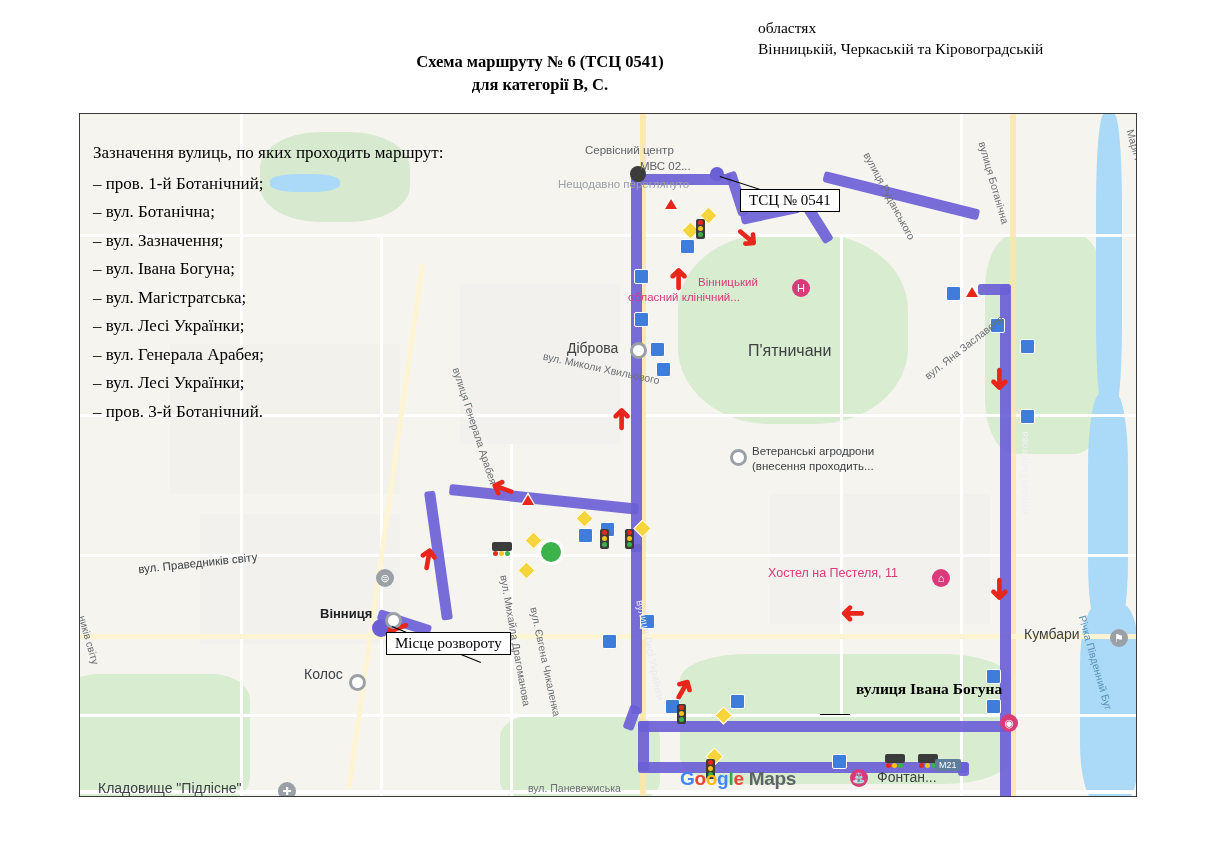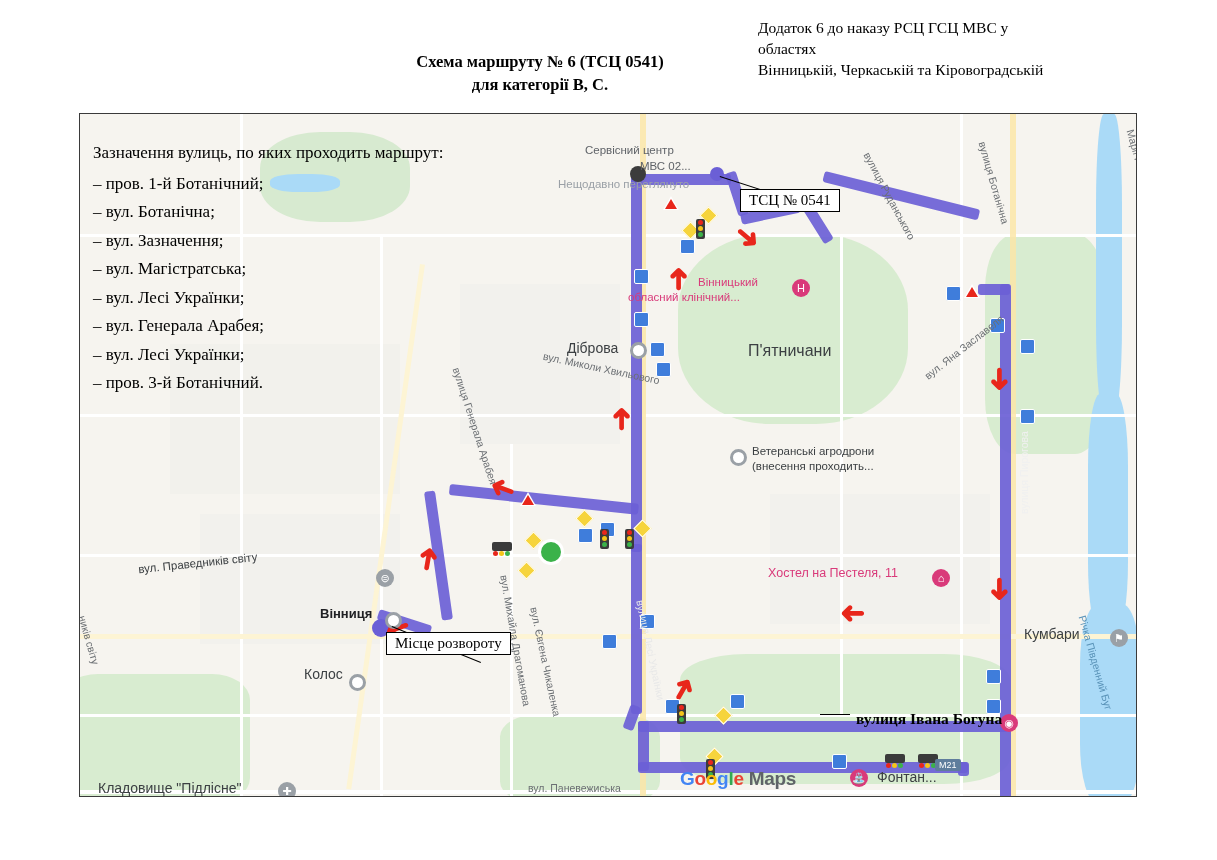--- a/index.html
+++ b/index.html
@@ -271,21 +271,20 @@
     font-family: "Liberation Sans", sans-serif;
     font-size: 9px;
     padding: 1px 4px;
     border-radius: 2px;
   }
 </style>
 </head>
 <body>
 
 <div class="doc-header">
-  <div>Додаток 6 до наказу РСЦ ГСЦ МВС у</div>
   <div>областях</div>
   <div>Вінницькій, Черкаській та Кіровоградській</div>
 </div>
 
 <div class="title">
   <div>Схема маршруту № 6 (ТСЦ 0541)</div>
   <div>для категорії В, С.</div>
 </div>
 
 <div class="bold-label" style="left:610px; top:110px;">
@@ -481,27 +480,28 @@
     <span class="b">G</span><span class="r">o</span><span class="y">o</span><span class="b">g</span><span class="g">l</span><span class="r">e</span> Maps
   </div>
 
   <div class="leader" style="left:640px; top:62px; width:86px; transform:rotate(18deg);"></div>
   <div class="callout" style="left:660px; top:75px;">ТСЦ № 0541</div>
 
   <div class="leader" style="left:312px; top:512px; width:96px; transform:rotate(22deg);"></div>
   <div class="callout" style="left:306px; top:518px;">Місце розвороту</div>
 
   <div class="leader" style="left:740px; top:600px; width:30px;"></div>
-  <div class="callout" style="left:768px; top:594px; border:none; background:transparent; font-weight:bold; font-size:15.5px;">вулиця Івана Богуна</div>
+  <div class="callout" style="left:768px; top:564px; border:none; background:transparent; font-weight:bold; font-size:15.5px;">вулиця Івана Богуна</div>
 
   <div class="street-list">
     <div class="head">Зазначення вулиць, по яких проходить маршрут:</div>
     <div>– пров. 1-й Ботанічний;</div>
     <div>– вул. Ботанічна;</div>
     <div>– вул. Зазначення;</div>
+    <div>– вул. Івана Богуна;</div>
     <div>– вул. Магістратська;</div>
     <div>– вул. Лесі Українки;</div>
     <div>– вул. Генерала Арабея;</div>
     <div>– вул. Лесі Українки;</div>
     <div>– пров. 3-й Ботанічний.</div>
   </div>
 
  </div>
 </div>
 

